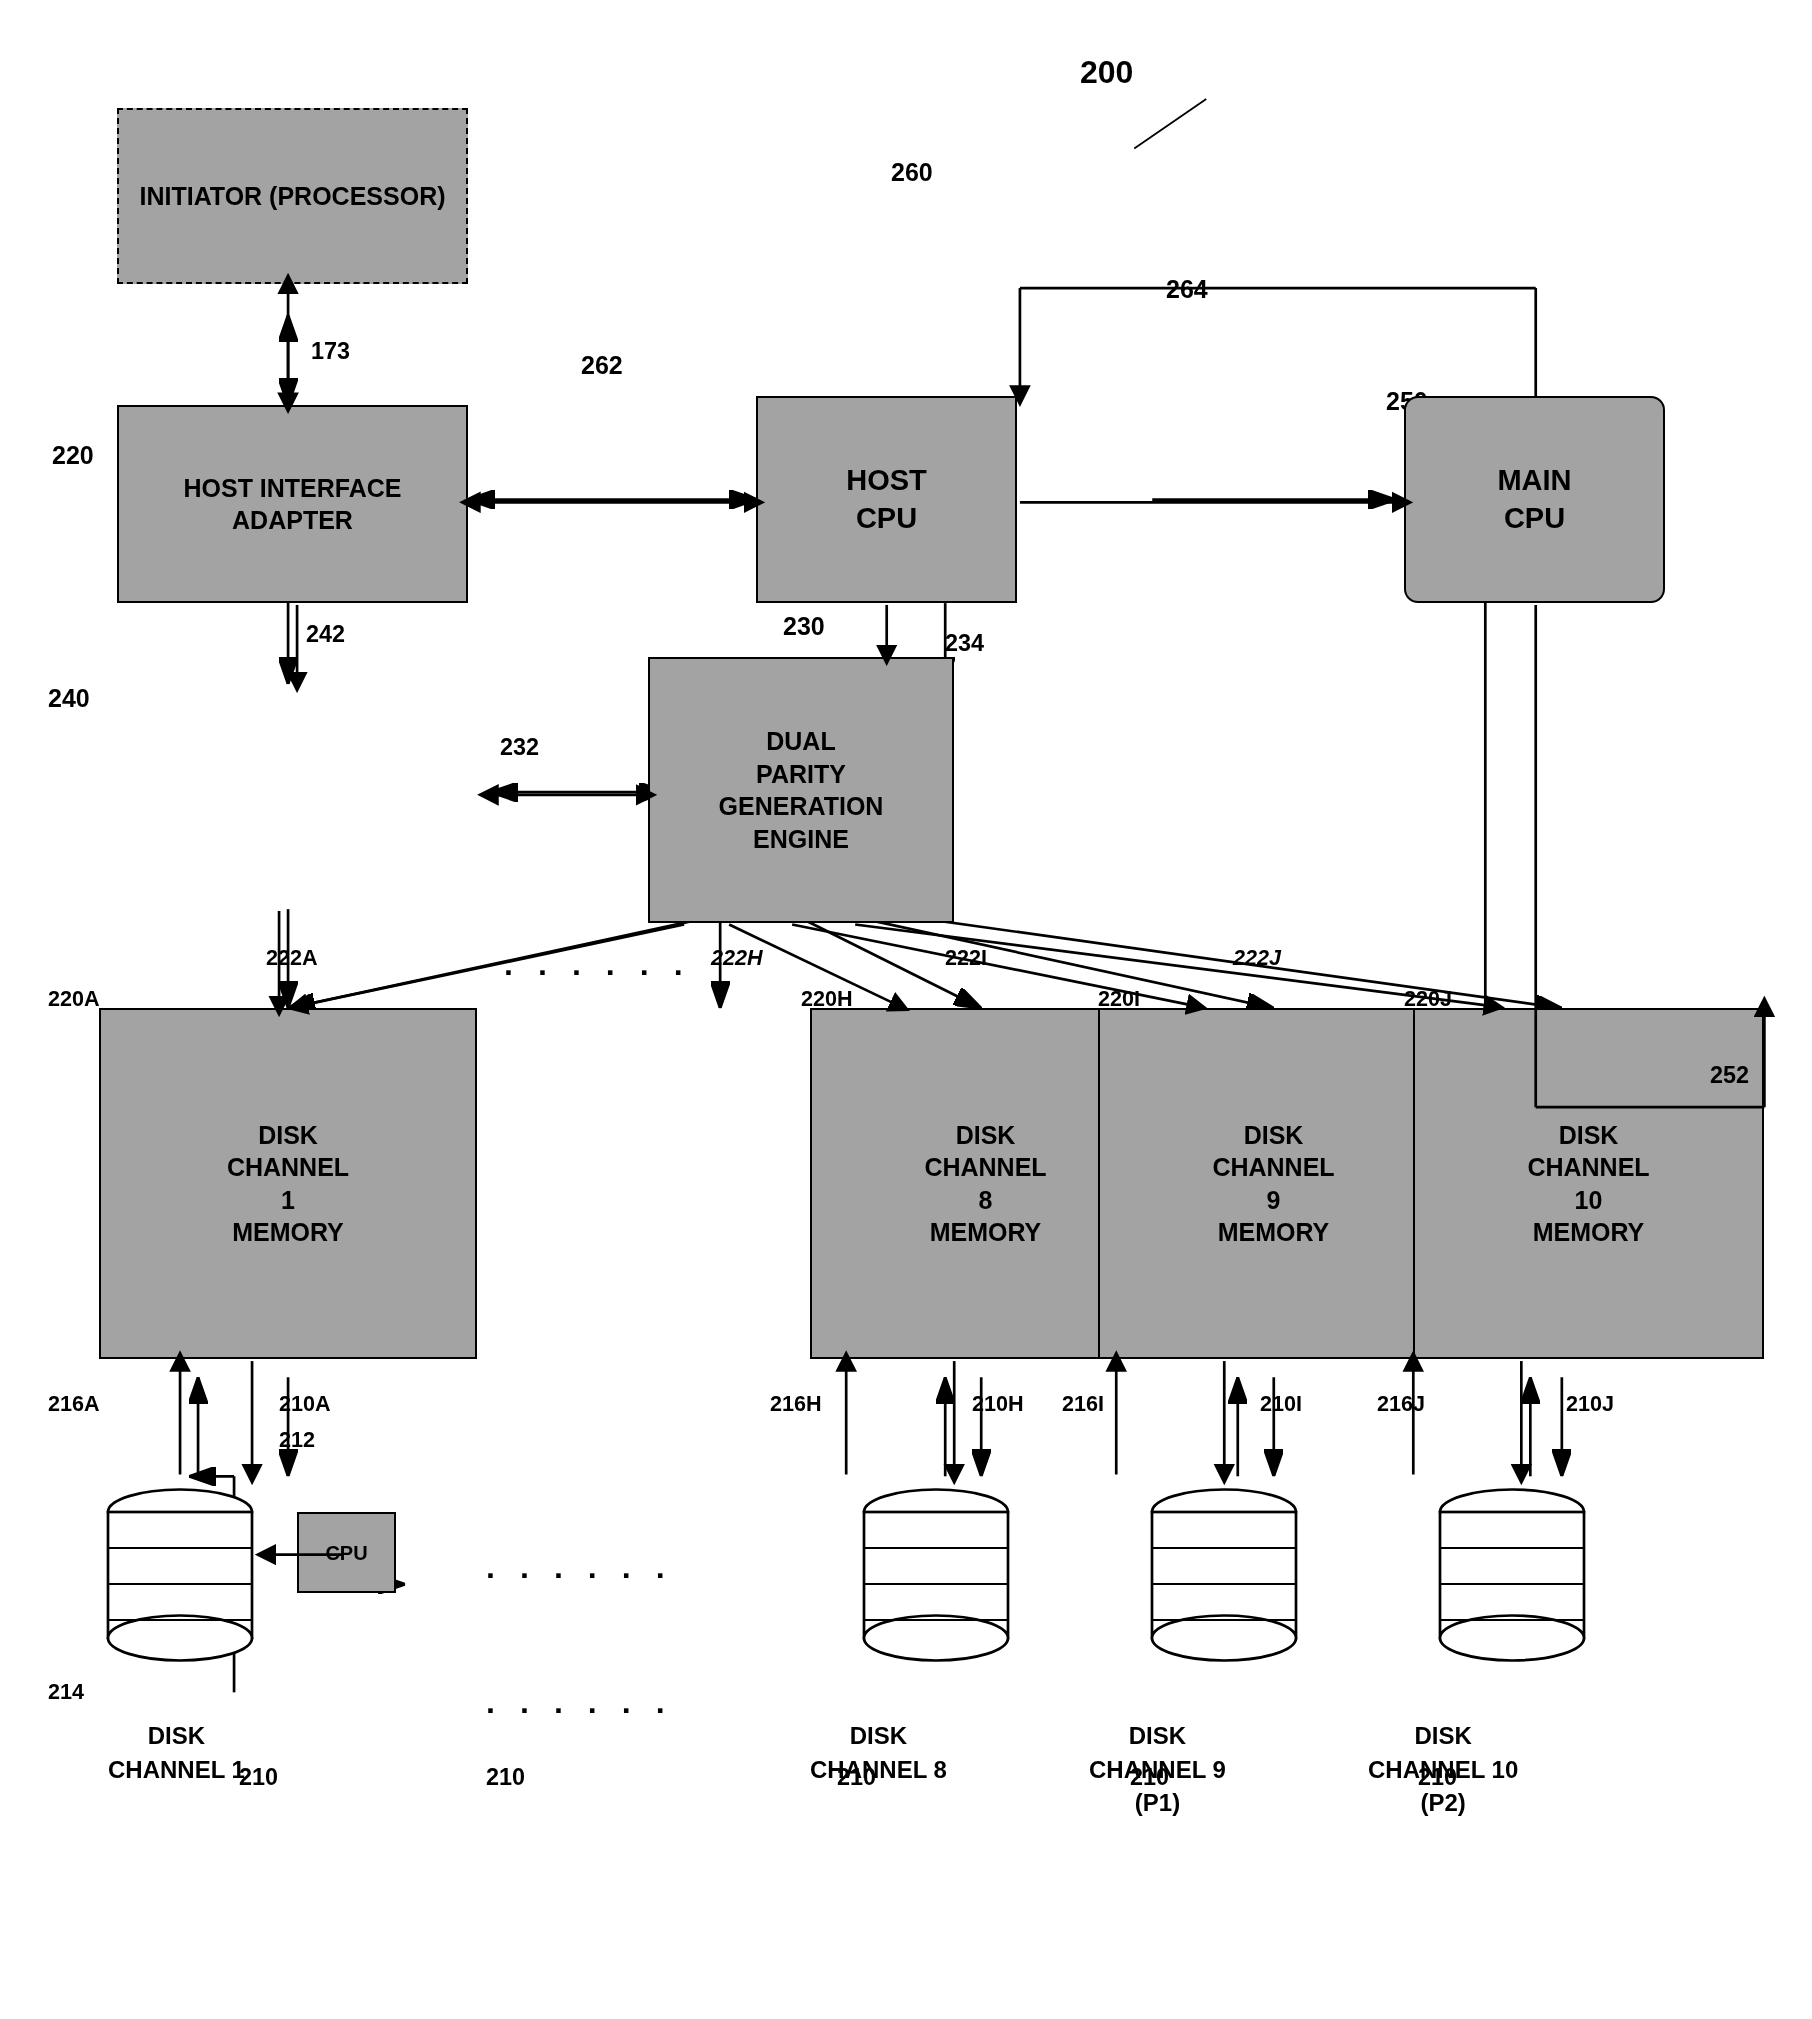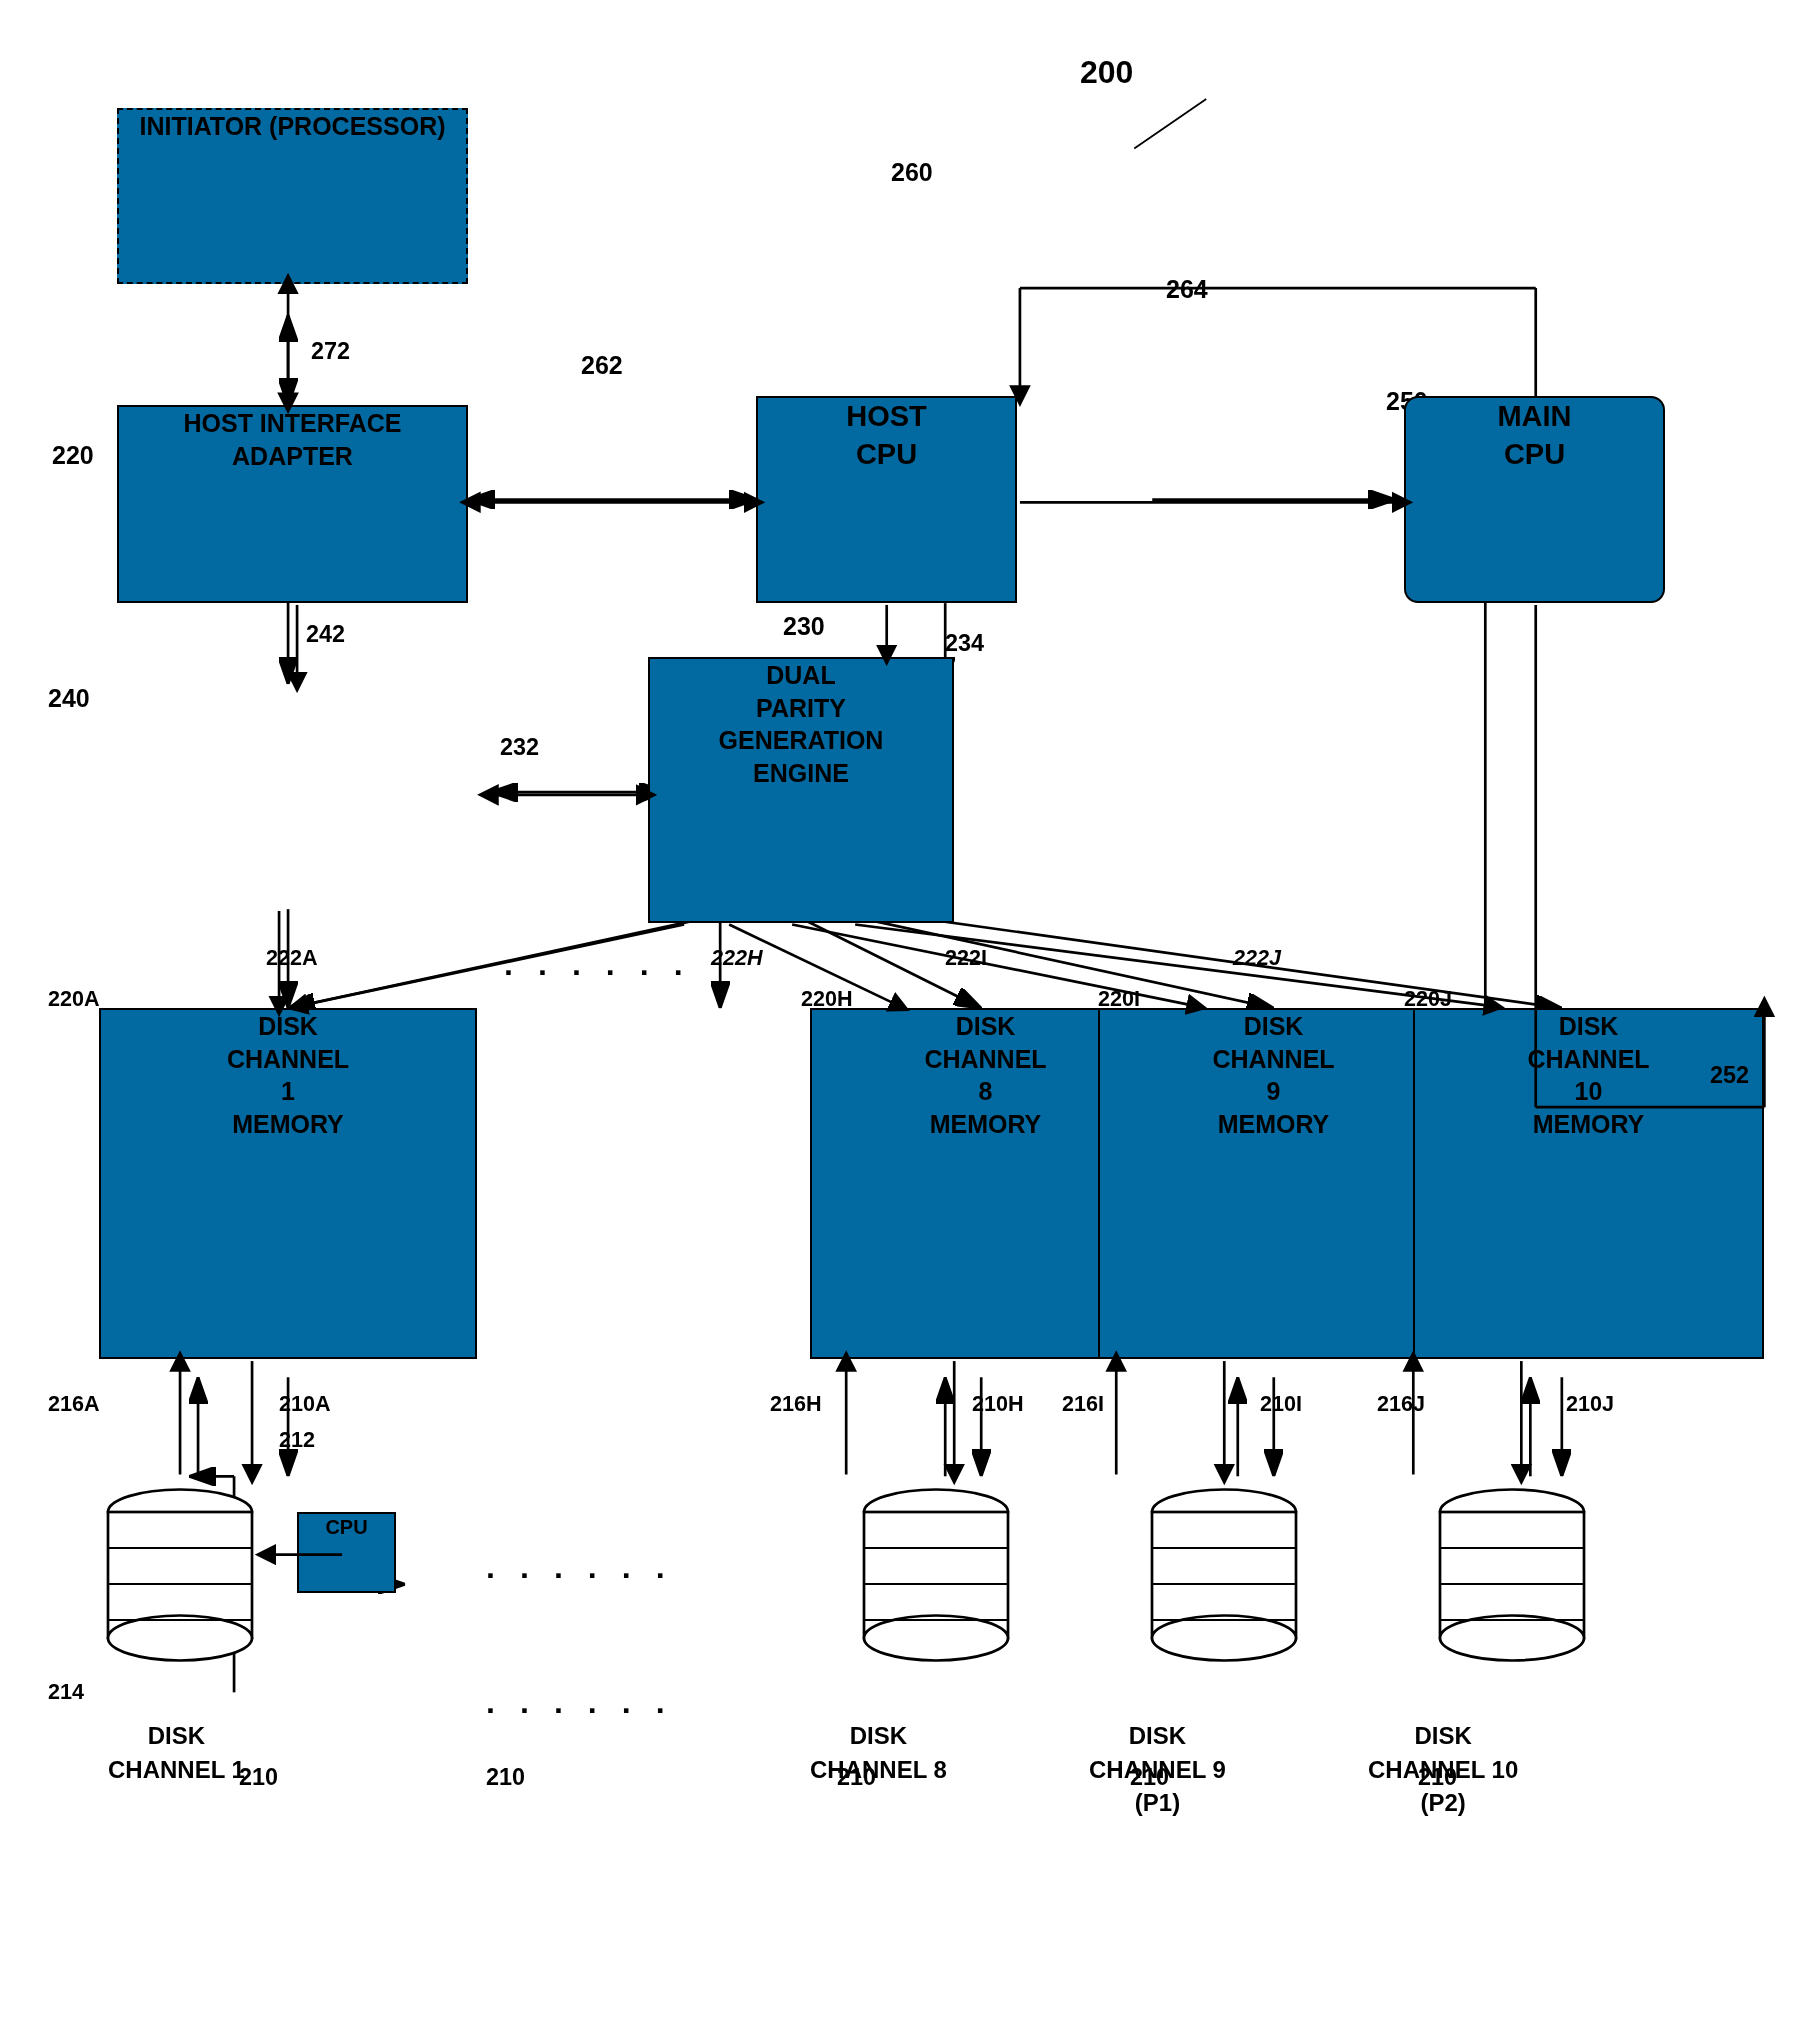--- a/index.html
+++ b/index.html
@@ -12,23 +12,23 @@
       overflow: hidden;
     }
     .diagram {
       position: relative;
       width: 1813px;
       height: 2020px;
     }
     .box {
       position: absolute;
       border: 2.7px solid #000;
-      background: #0369a1;
+      background: #a3a3a3;
       display: flex;
-      align-items: flex-start;
+      align-items: center;
       justify-content: center;
       text-align: center;
       font-size: 25px;
       font-weight: bold;
       line-height: 1.3;
     }
     .box-dashed {
       border-style: dashed;
     }
     .label {
@@ -136,21 +136,21 @@
     <span>INITIATOR
 (PROCESSOR)</span>
   </div>
 
   <div class="label" style="top:441px; left:52px; font-size:25px;">220</div>
 
   <div class="box" style="top:405px; left:117px; width:351px; height:198px; font-size:25px;">
     <span>HOST INTERFACE<br>ADAPTER</span>
   </div>
 
-  <div class="label" style="top:338px; left:311px; font-size:23.4px;">272</div>
+  <div class="label" style="top:338px; left:311px; font-size:23.4px;">173</div>
 
   <div class="label" style="top:158px; left:891px; font-size:25px;">260</div>
   <div class="box" style="top:396px; left:756px; width:261px; height:207px; font-size:29px;">
     <span>HOST<br>CPU</span>
   </div>
 
   <div class="label" style="top:275px; left:1166px; font-size:25px;">264</div>
 
   <div class="label" style="top:351px; left:581px; font-size:25px;">262</div>
 

